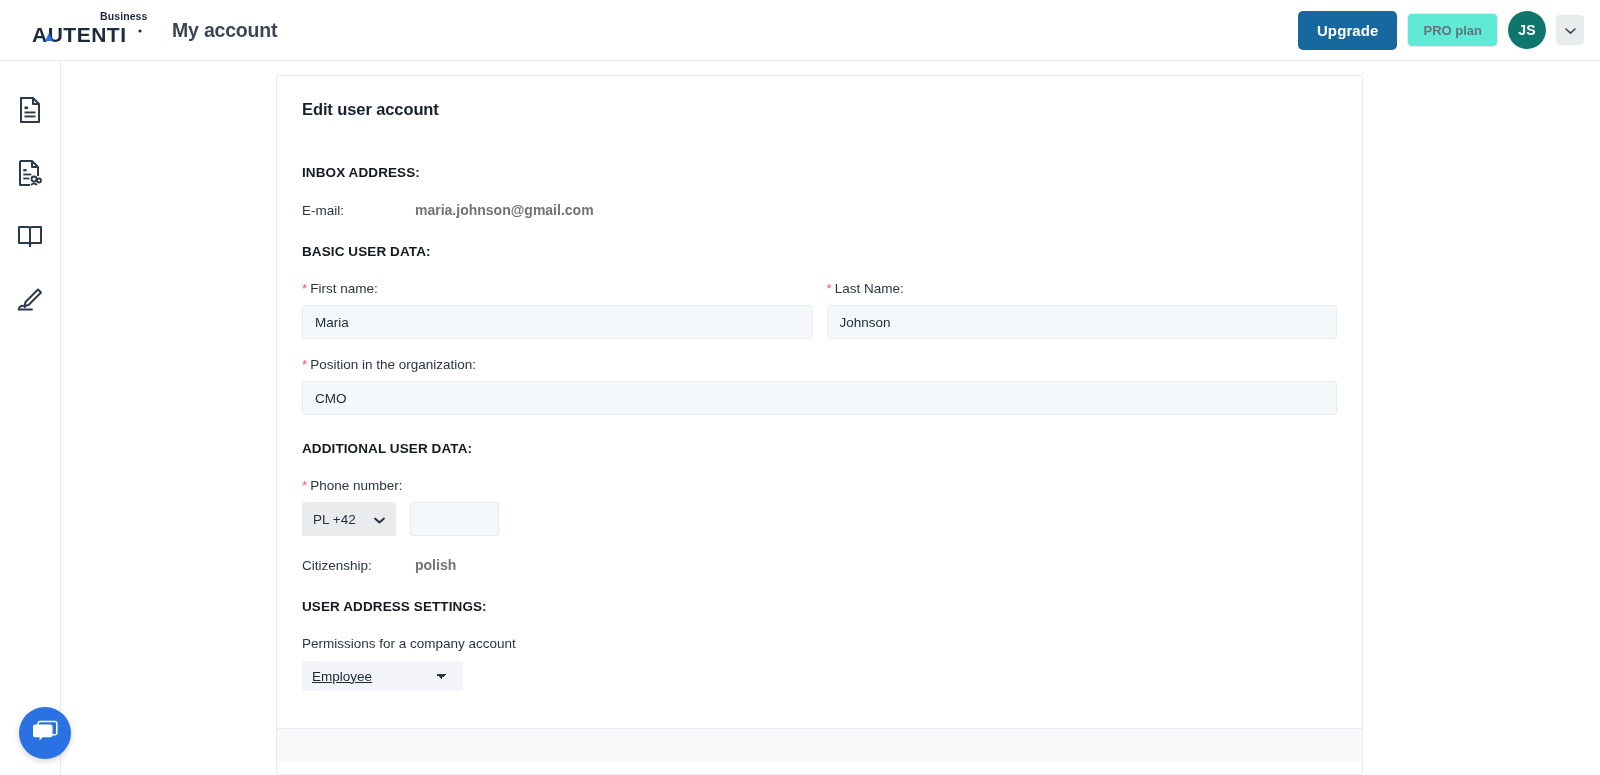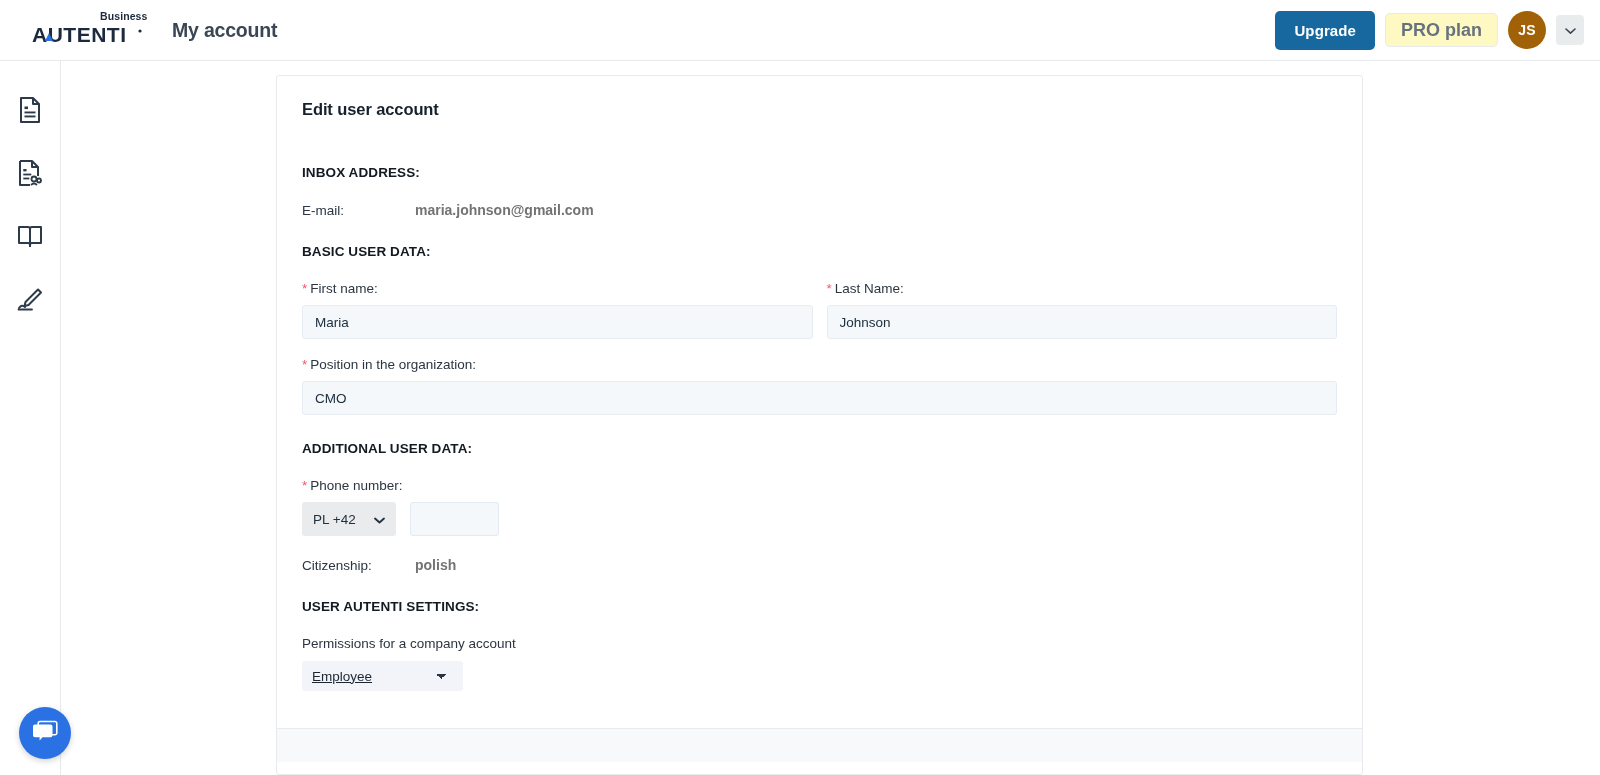--- a/index.html
+++ b/index.html
@@ -66,35 +66,35 @@
     border-radius: 5px;
     font-size: 15px;
     font-weight: 700;
     font-family: "Liberation Sans", sans-serif;
     padding: 0 19px;
     height: 39px;
     cursor: pointer;
     letter-spacing: .1px;
   }
   .btn-plan {
-    background: #fef9c3;
+    background: #5eead4;
     color: #67727e;
     border: 1px solid #e8eaec;
     border-radius: 5px;
-    font-size: 18px;
+    font-size: 13px;
     font-weight: 700;
     font-family: "Liberation Sans", sans-serif;
     padding: 0 15px;
     height: 34px;
     cursor: pointer;
   }
   .avatar {
     width: 38px; height: 38px;
     border-radius: 50%;
-    background: #a16207;
+    background: #0f766e;
     color: #ffffff;
     font-size: 14px;
     font-weight: 700;
     display: flex;
     align-items: center;
     justify-content: center;
     cursor: pointer;
     letter-spacing: .3px;
   }
   .btn-caret {
@@ -423,21 +423,21 @@
         </div>
         <input class="phone-num" type="text" value="" style="">
       </div>
 
       <div class="kv-row">
         <span class="kv-label">Citizenship:</span>
         <span class="kv-value">polish</span>
       </div>
 
       
-      <div class="section-head">USER AUTENTI SETTINGS:</div>
+      <div class="section-head">USER ADDRESS SETTINGS:</div>
       <label class="perm-label">Permissions for a company account</label>
       <select class="perm-select">
         <option>Employee</option>
       </select>
 
     </div>
     <div class="card-divider"></div>
   </div>
 </div>
 

